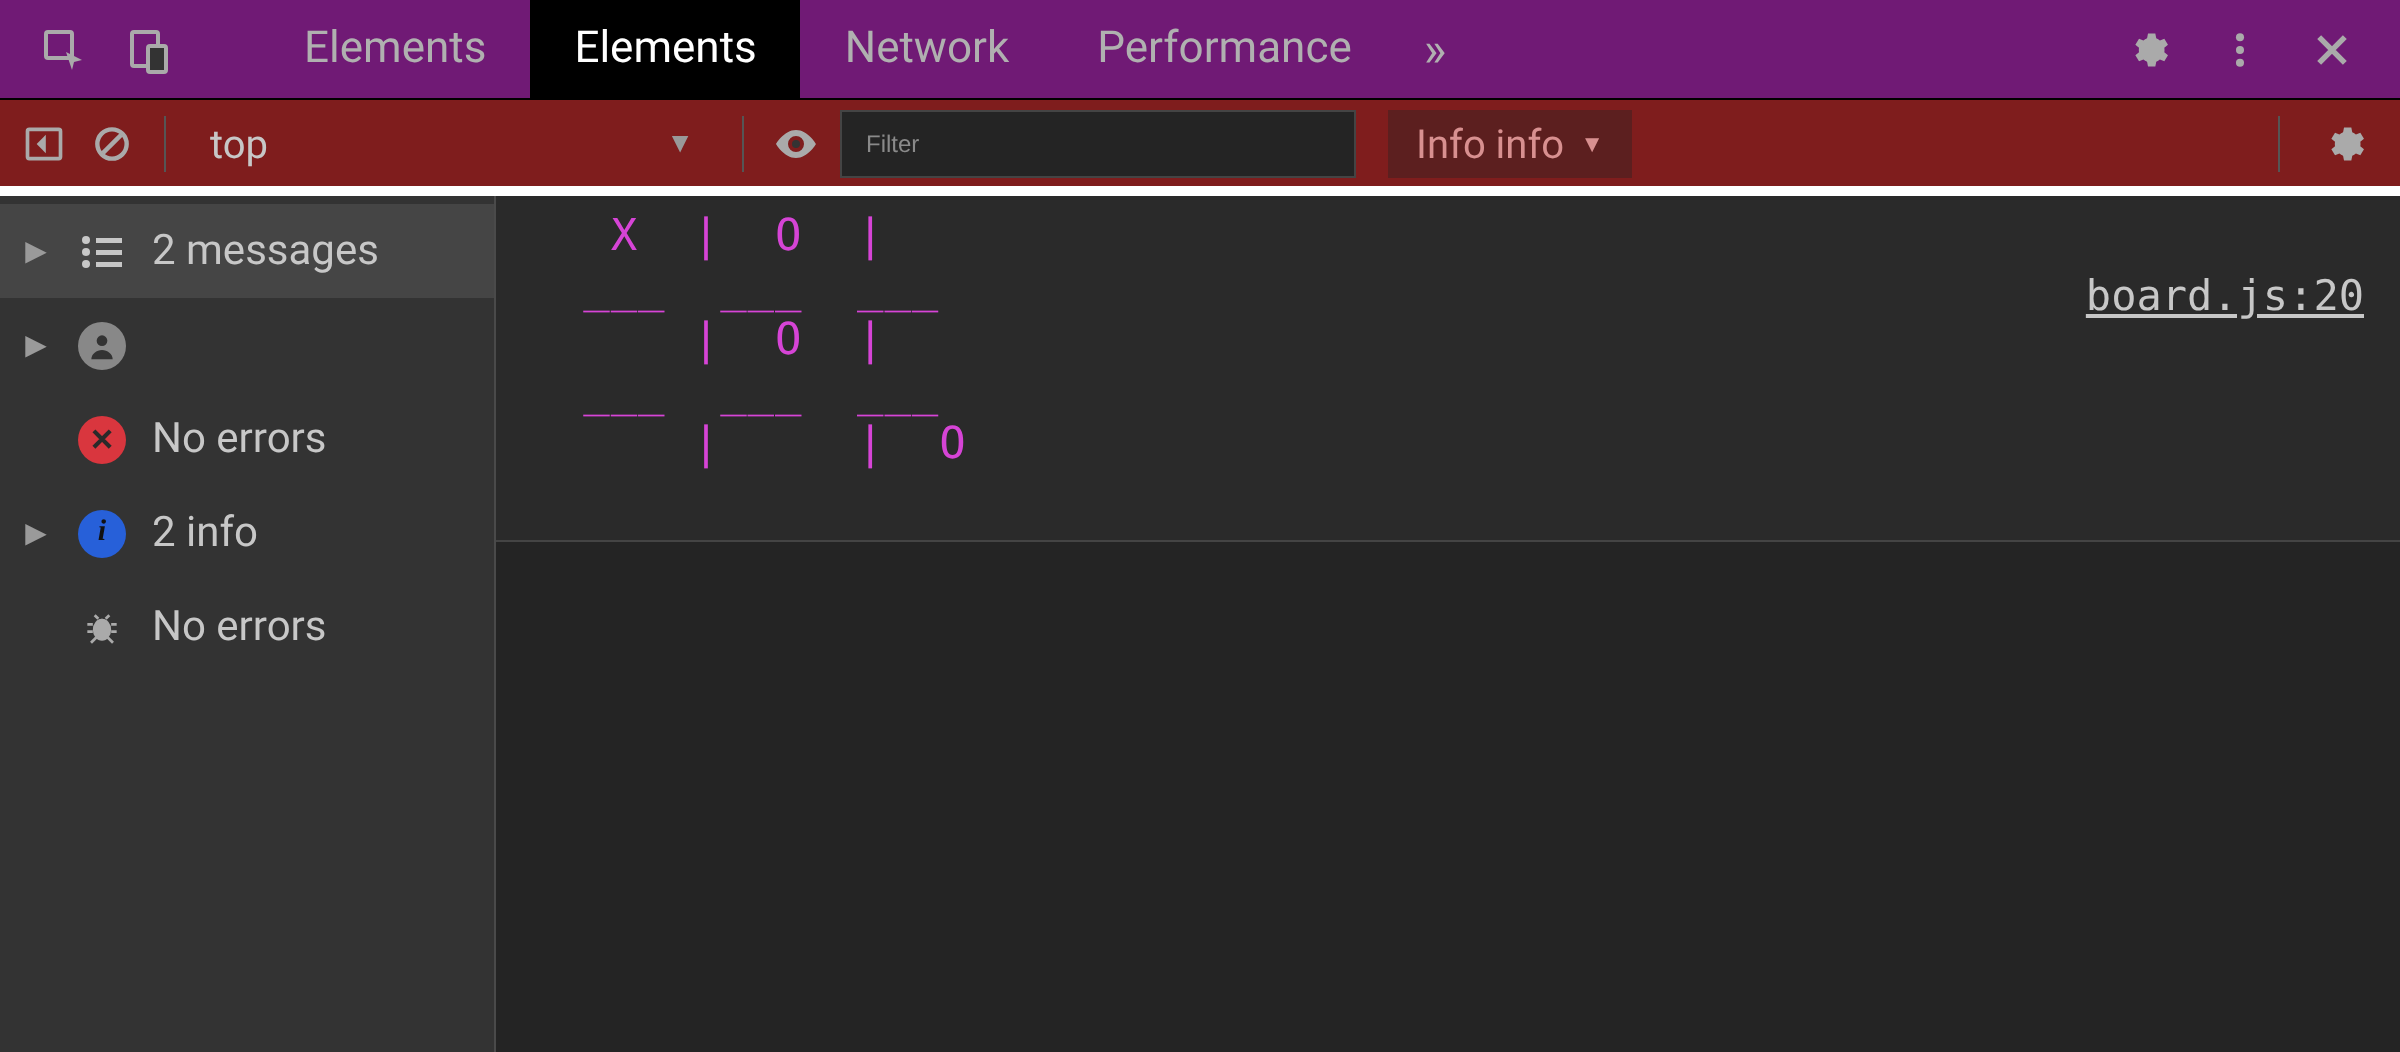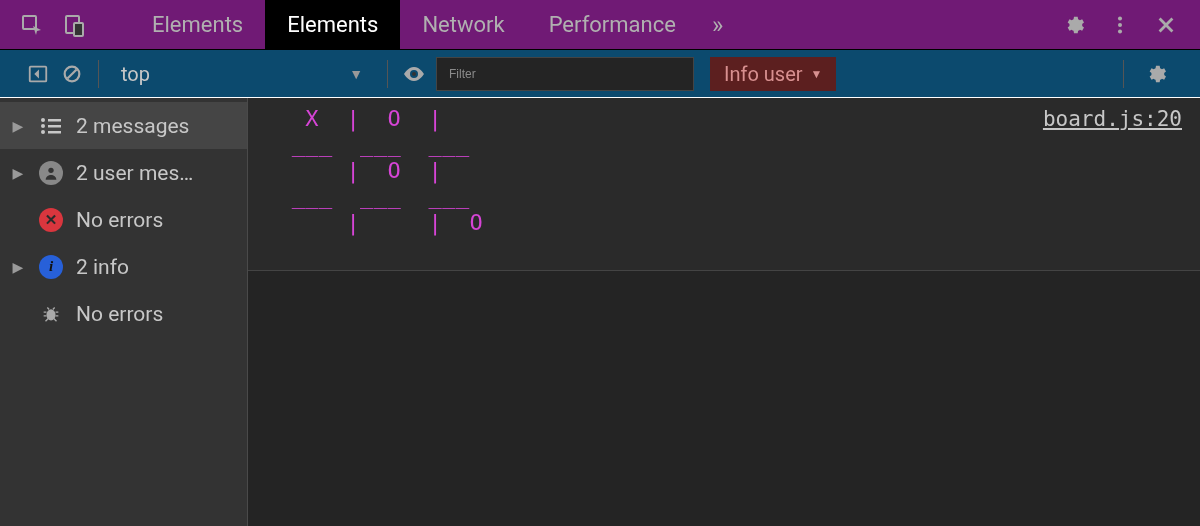--- a/index.html
+++ b/index.html
@@ -66,23 +66,23 @@
       display: flex;
       align-items: center;
       gap: 22px;
       padding: 0 22px;
     }
     
     .toolbar {
       display: flex;
       align-items: center;
       height: 48px;
-      background: #0c4a6e;
-      border-bottom: 1px solid #ffffff;
-      padding: 0 26px;
+      background: #7f1d1d;
+      border-bottom: 5px solid #ffffff;
+      padding: 0 10px;
       gap: 10px;
     }
     .toolbar .divider {
       width: 1px;
       height: 28px;
       background: #555;
       margin: 0 4px;
     }
     .context-selector {
       display: flex;
@@ -209,20 +209,21 @@
       letter-spacing: 0.02em;
     }
     .message-source {
       margin-left: auto;
       font-family: "Menlo", "Consolas", monospace;
       font-size: 21px;
       color: #c7c7c7;
       text-decoration: underline;
       cursor: pointer;
       padding-top: 1px;
+      margin-top: 29px;
     }
   </style>
 </head>
 <body>
 
 <div class="top-tabs">
   <div class="left-icons">
     <span class="icon-box">
       <svg viewBox="0 0 24 24" width="24" height="24" fill="none" stroke="#aaa" stroke-width="2">
         <rect x="3" y="3" width="13" height="13" rx="1"></rect>
@@ -284,21 +285,21 @@
   </div>
   <div class="divider"></div>
   <span class="icon-box">
     <svg viewBox="0 0 24 24" width="24" height="24" fill="#aaa">
       <path d="M12 5C6 5 2 12 2 12s4 7 10 7 10-7 10-7-4-7-10-7zm0 11a4 4 0 110-8 4 4 0 010 8z"></path>
       <circle cx="12" cy="12" r="2" fill="#333"></circle>
     </svg>
   </span>
   <input class="filter-input" placeholder="Filter" style="">
   <div class="level-filter">
-    <span>Info user</span>
+    <span>Info info</span>
     <span class="dropdown-arrow">▼</span>
   </div>
   <div class="right">
     <div class="divider"></div>
     <span class="icon-box">
       <svg viewBox="0 0 24 24" width="22" height="22" fill="#aaa">
         <path d="M12 8a4 4 0 100 8 4 4 0 000-8zm9 4a7 7 0 00-.1-1.2l2-1.6-2-3.4-2.4 1a7 7 0 00-2-1.2L16 3h-4l-.5 2.6a7 7 0 00-2 1.2l-2.4-1-2 3.4 2 1.6A7 7 0 007 12a7 7 0 00.1 1.2l-2 1.6 2 3.4 2.4-1a7 7 0 002 1.2L12 21h4l.5-2.6a7 7 0 002-1.2l2.4 1 2-3.4-2-1.6c.1-.4.1-.8.1-1.2z"></path>
       </svg>
     </span>
   </div>
@@ -325,21 +326,20 @@
     <div class="sidebar-row">
       <span class="arrow">▶</span>
       <span class="row-icon">
         <span class="icon-circle" style="background:#888;color:#333;">
           <svg viewBox="0 0 24 24" width="16" height="16" fill="#333">
             <circle cx="12" cy="8" r="4"></circle>
               <path d="M4 22c0-4 4-7 8-7s8 3 8 7z"></path>
           </svg>
         </span>
       </span>
-      <span class="label">2 user mes…</span>
     </div>
 
     <div class="sidebar-row">
       <span class="arrow blank">▶</span>
       <span class="row-icon">
         <span class="icon-circle" style="background:#d9363e;color:#2a2a2a;">✕</span>
       </span>
       <span class="label">No errors</span>
     </div>
 

